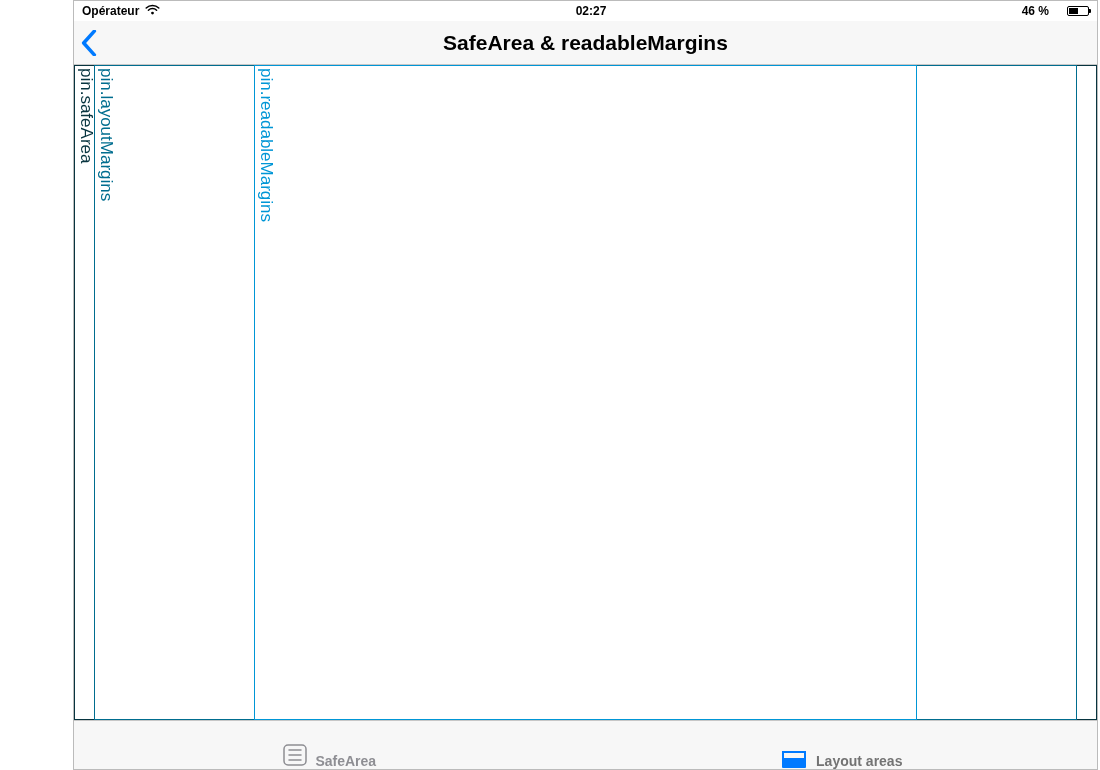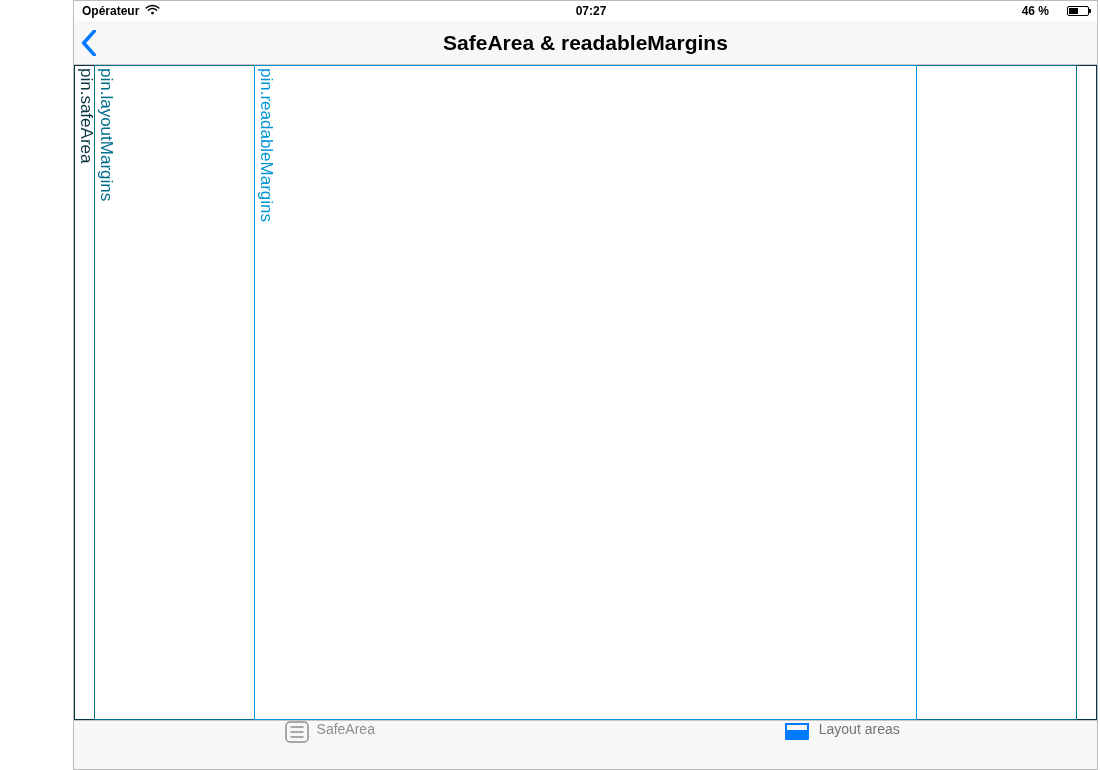--- a/index.html
+++ b/index.html
@@ -129,24 +129,25 @@
     position:absolute;
     left:0; right:0; bottom:0;
     height:49px;
     background:#f7f7f7;
     border-top:1px solid #c7c7c7;
     display:flex;
   }
   .tab {
     flex:1;
     display:flex;
-    align-items:flex-start;
+    align-items:flex-end;
     justify-content:center;
     gap:8px;
     font-size:14px;
+    font-weight:bold;
   }
   .tab.inactive { color:#8e8e93; }
   .tab.active   { color:#737373; }
 
   
   
   .tray-icon{
     width:28px;height:20px;
     display:inline-block;
     background-repeat:no-repeat;
@@ -162,21 +163,21 @@
     <div class="left">
       <span>Opérateur</span>
       <span class="wifi-icon">
         <svg width="15" height="11" viewBox="0 0 15 11">
           <path d="M7.5 10.5a1.4 1.4 0 1 0 0-2.8 1.4 1.4 0 0 0 0 2.8z" fill="#000"></path>
           <path d="M3.4 6.3a5.8 5.8 0 0 1 8.2 0" stroke="#000" stroke-width="1.5" fill="none" stroke-linecap="round"></path>
           <path d="M1.2 4a9 9 0 0 1 12.6 0" stroke="#000" stroke-width="1.5" fill="none" stroke-linecap="round"></path>
         </svg>
       </span>
     </div>
-    <div>07:27</div>
+    <div>02:27</div>
     <div class="right">
       <span>46 %</span>
       <span class="battery">
         <span class="battery-body">
             <span class="battery-fill" style="width: 46%;"></span>
           </span>
       </span>
     </div>
   </div>
 

